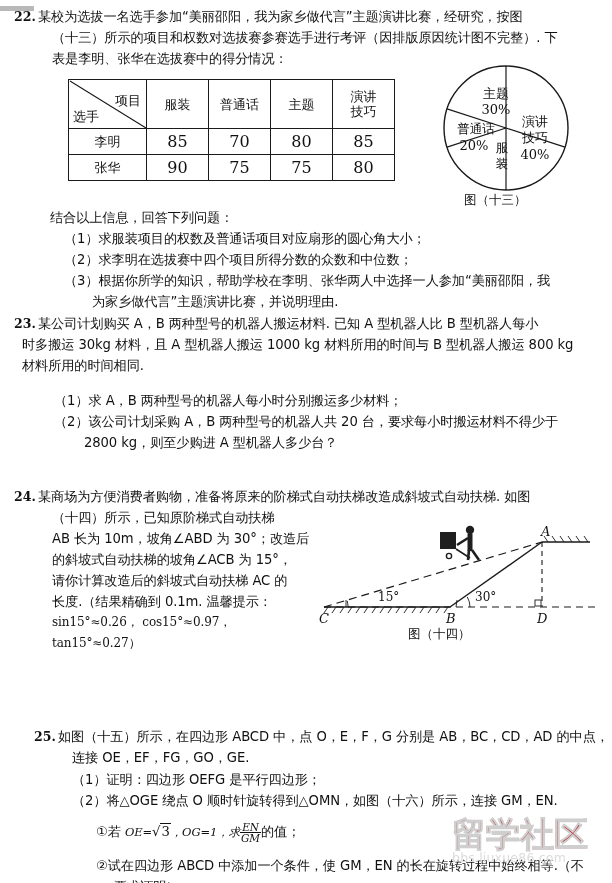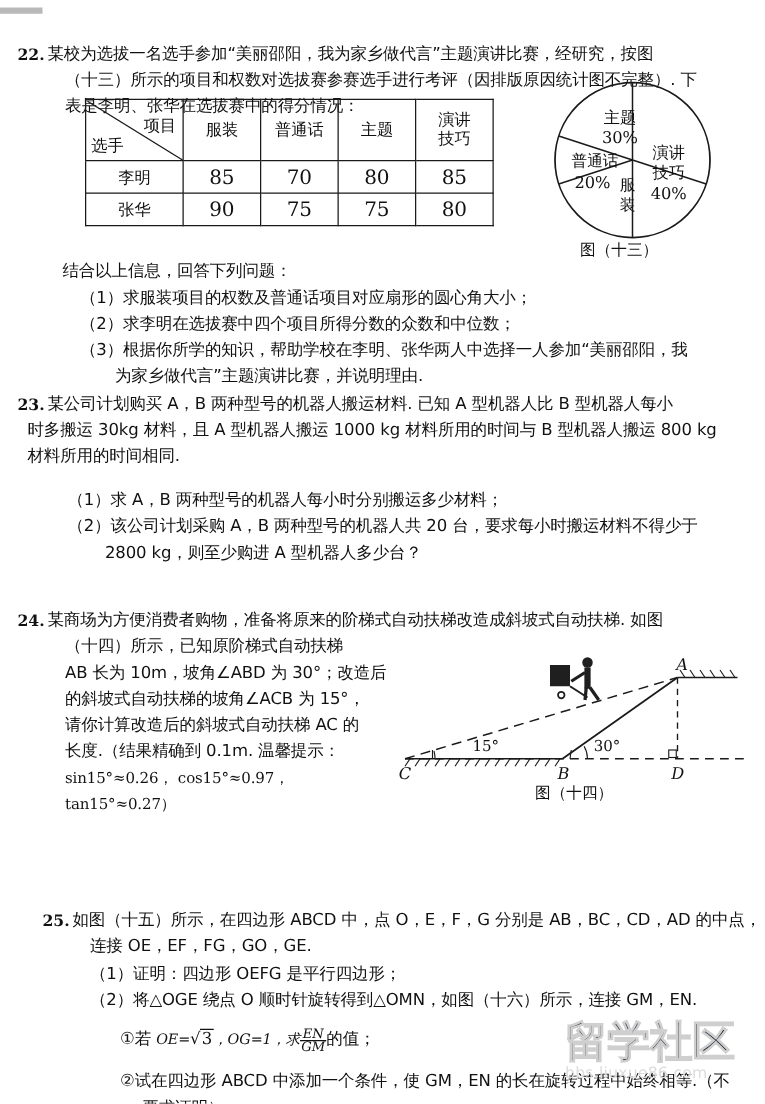--- a/index.html
+++ b/index.html
@@ -84,35 +84,35 @@
   
   .pie-wrap { position: absolute; left: 440px; top: 62px; }
   .pie-caption {
     position: absolute; left: 464px; top: 192px;
     font-size: 12.5px;
   }
 
   
   .fig14 { position: absolute; left: 318px; top: 512px; }
   .fig14-caption {
-    position: absolute; left: 428px; top: 626px;
+    position: absolute; left: 408px; top: 626px;
     font-size: 12.5px;
   }
 
   
   .watermark {
     position: absolute;
     left: 452px; top: 816px;
     width: 160px; height: 62px;
     pointer-events: none;
   }
   .wm-text {
     font-size: 34px;
     font-weight: bold;
-    color: #0f172a;
+    color: #b91c1c;
     letter-spacing: 0px;
     line-height: 36px;
     font-family: "DejaVu Sans", "Liberation Sans", sans-serif;
     -webkit-text-stroke: 1px #cfcfcf;
   }
   .wm-url {
     font-size: 12.5px;
     color: #dcdcdc;
     font-family: "DejaVu Sans", "Liberation Sans", sans-serif;
     letter-spacing: 0.2px;
@@ -135,21 +135,21 @@
 </head>
 <body>
 
 <div class="page">
 
   <div class="scan-bar"></div>
 
   <div class="qblock" style="left:14px; top:6px;">
     <div style="position:relative;">
       <span class="qnum" style="position:absolute; left:0; top:3px;">22.</span>
-      <div style="margin-left:24px;margin-top:27px;">
+      <div style="margin-left:24px;">
         <div class="line cjk">某校为选拔一名选手参加“美丽邵阳，我为家乡做代言”主题演讲比赛，经研究，按图</div>
         <div class="line cjk" style="margin-left:14px;">（十三）所示的项目和权数对选拔赛参赛选手进行考评（因排版原因统计图不完整）. 下</div>
         <div class="line cjk" style="margin-left:14px;">表是李明、张华在选拔赛中的得分情况：</div>
       </div>
     </div>
   </div>
 
   <table class="score-table">
     <tbody>
         <tr>

